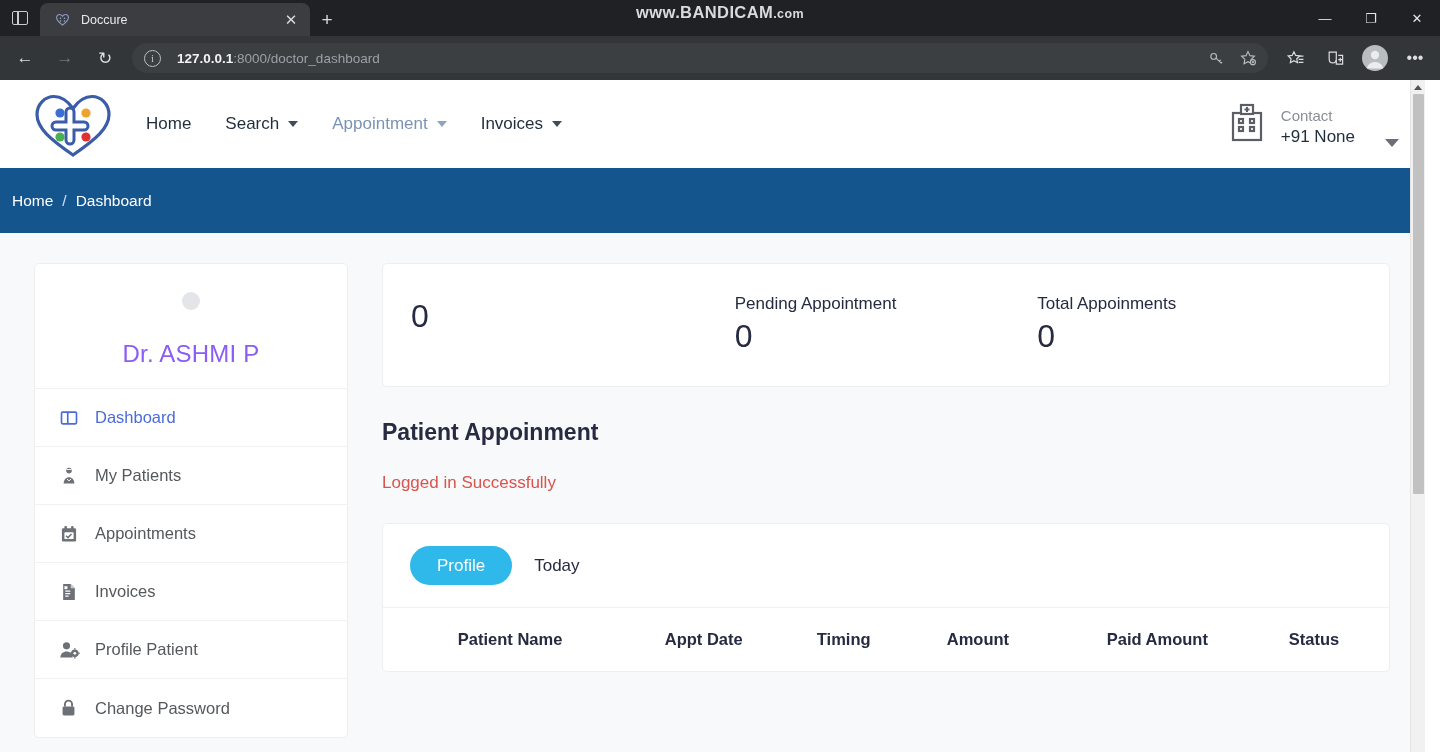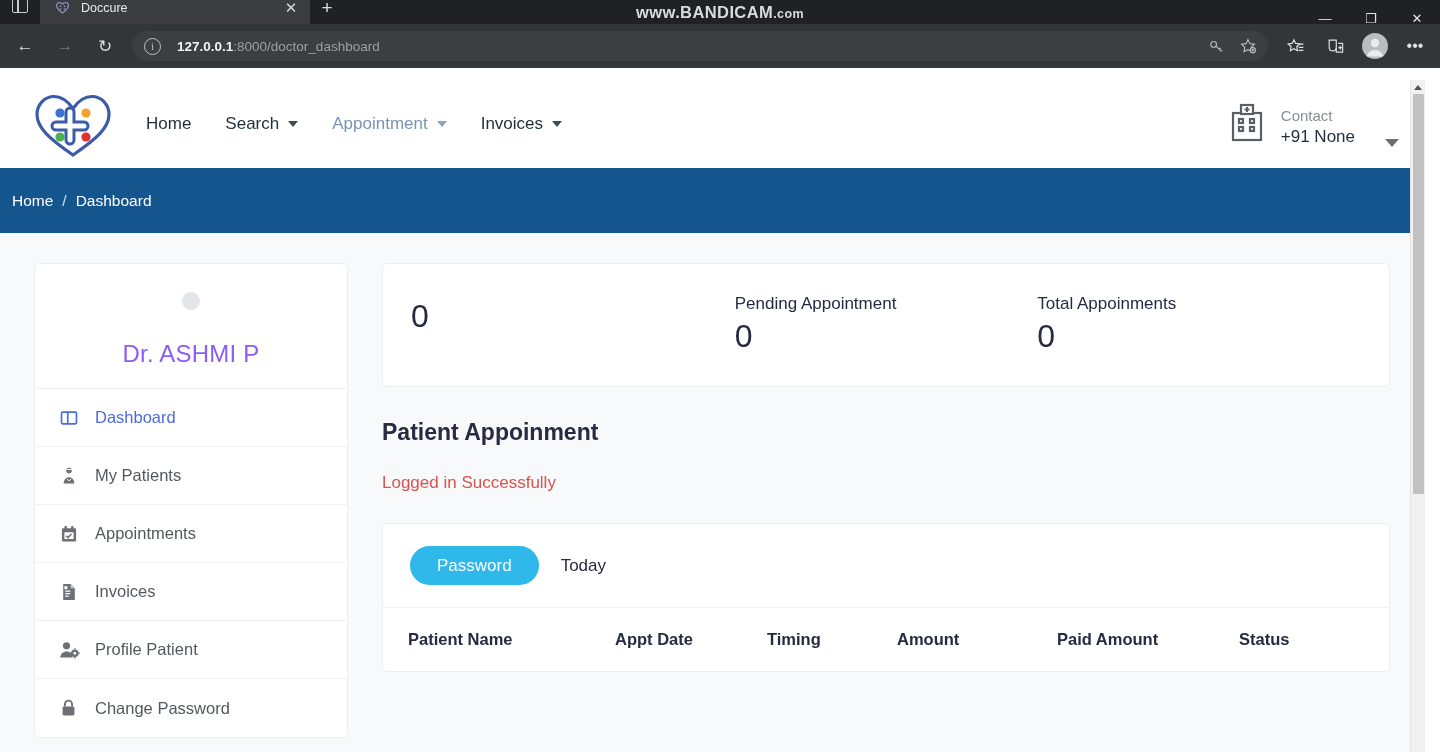--- a/index.html
+++ b/index.html
@@ -7,21 +7,21 @@
     width: 1440px; height: 752px;
     font-family: "Liberation Sans", sans-serif;
     overflow: hidden;
     background: #ffffff;
   }
 
   
   .browser { width: 1440px; height: 752px; position: relative; }
 
   .tabstrip {
-    height: 24px; background: #202124; display: flex; align-items: flex-end;
+    height: 36px; background: #202124; display: flex; align-items: flex-end;
     position: relative;
   }
   .tabstrip-left-icon {
     width: 40px; height: 36px; display: flex; align-items: center; justify-content: center;
   }
   .win-box {
     width: 16px; height: 14px; border: 1.6px solid #c9cbcd; border-radius: 2px;
     position: relative;
   }
   .win-box:after {
@@ -165,21 +165,21 @@
   .flash { font-size: 17px; color: #d9534f; margin-top: 27px; }
 
   .table-card { margin-top: 30px; }
   .tabs-row { padding: 22px 27px; border-bottom: 1px solid #f0f1f3; display: flex; align-items: center; gap: 10px; }
   .pill {
     background: #2fb8ea; color: #ffffff; font-size: 17px;
     padding: 11px 27px; border-radius: 24px; line-height: 1;
   }
   .pill-plain { color: #272b41; font-size: 17px; padding: 11px 12px; line-height: 1; }
 
-  .thead { display: flex; padding: 22px 0 22px 25px; }
+  .thead { display: flex; padding: 22px 0 22px 25px; justify-content: center; }
   .th { font-size: 16.5px; font-weight: bold; color: #272b41; }
   .th-c0 { width: 207px; }
   .th-c1 { width: 152px; }
   .th-c2 { width: 130px; }
   .th-c3 { width: 160px; }
   .th-c4 { width: 182px; }
 
   
   .pscroll {
     position: absolute; right: 0; top: 0; width: 15px; height: 672px; background: #f1f1f1;
@@ -431,21 +431,21 @@
               <div class="stat-label">Total Appoinments</div>
               <div class="stat-value">0</div>
             </div>
           </div>
 
           <h2 class="section-title">Patient Appoinment</h2>
           <div class="flash">Logged in Successfully</div>
 
           <div class="card table-card">
             <div class="tabs-row">
-              <span class="pill">Password</span>
+              <span class="pill">Profile</span>
               <span class="pill-plain">Today</span>
             </div>
             <div class="thead">
               <span class="th th-c0">Patient Name</span>
               <span class="th th-c1">Appt Date</span>
               <span class="th th-c2">Timing</span>
               <span class="th th-c3">Amount</span>
               <span class="th th-c4">Paid Amount</span>
               <span class="th">Status</span>
             </div>

